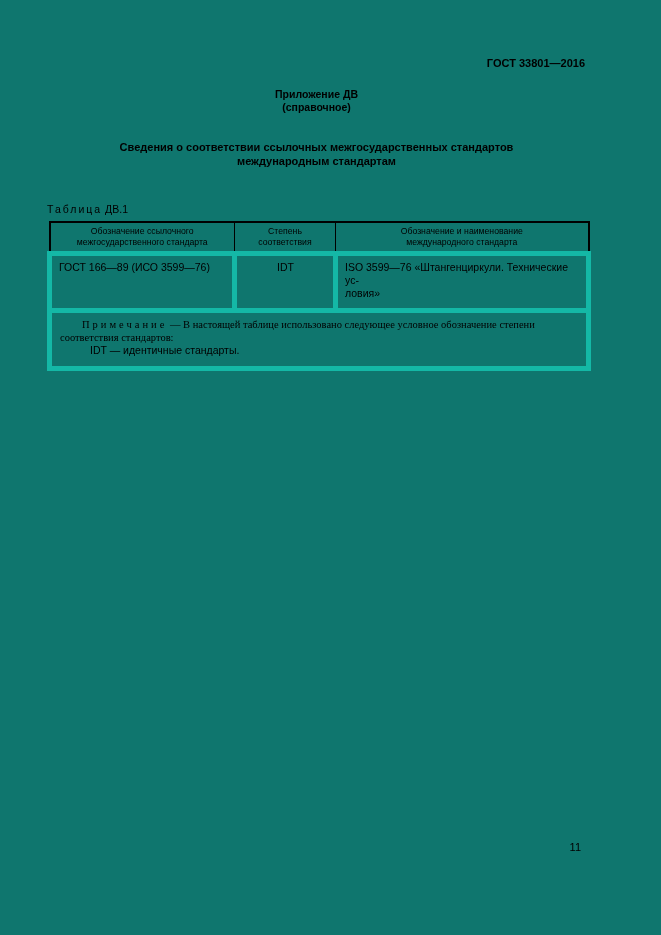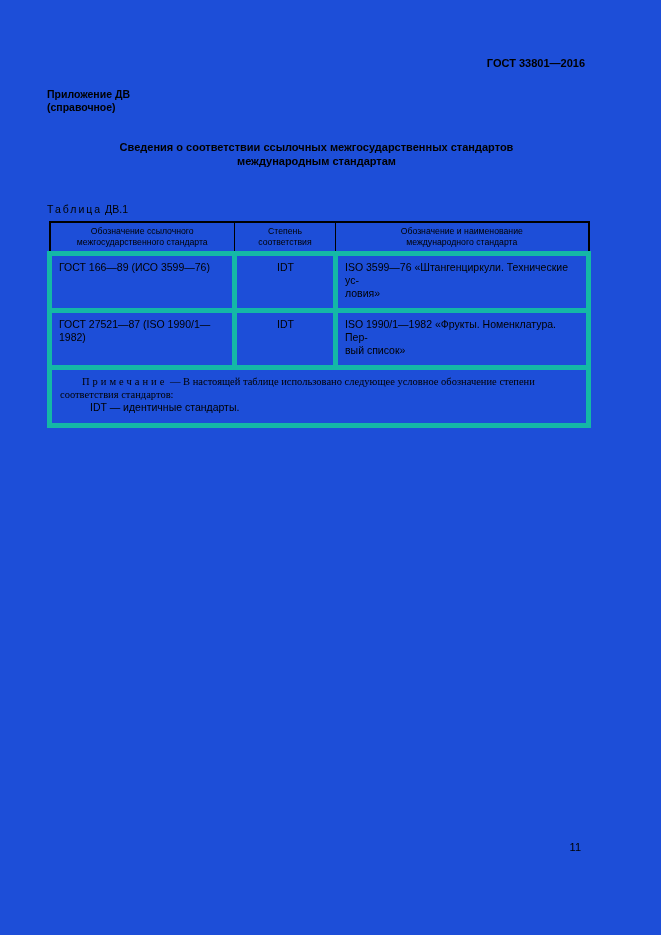--- a/index.html
+++ b/index.html
@@ -3,36 +3,36 @@
 <meta charset="utf-8">
 <style>
   * { margin: 0; padding: 0; box-sizing: border-box; }
   html, body { width: 661px; height: 935px; }
   body {
     background: #ffffff;
     font-family: "Liberation Sans", sans-serif;
     color: #000000;
     position: relative;
   }
-  .page { position: absolute; inset: 0; width: 661px; height: 935px; background: #1d4ed8; }
+  .page { position: absolute; inset: 0; width: 661px; height: 935px; background: #0f766e; }
 
   .doc-number {
     position: absolute;
     top: 57px;
     right: 76px;
     font-size: 11px;
     font-weight: bold;
   }
 
   .appendix {
     position: absolute;
     top: 88px;
     left: 47px;
     width: 539px;
-    text-align: left;
+    text-align: center;
     font-size: 10.5px;
     font-weight: bold;
     line-height: 13px;
   }
 
   .doc-heading {
     position: absolute;
     top: 140px;
     left: 47px;
     width: 539px;
@@ -140,26 +140,20 @@
       </tr>
     </thead>
     <tbody>
       <tr>
         <td>ГОСТ 166—89 (ИСО 3599—76)</td>
         <td class="cell-degree">IDT</td>
         <td class="cell-intl">ISO 3599—76 «Штангенциркули. Технические ус-
 ловия»</td>
       </tr>
       <tr>
-        <td>ГОСТ 27521—87 (ISO 1990/1—1982)</td>
-        <td class="cell-degree">IDT</td>
-        <td class="cell-intl">ISO 1990/1—1982 «Фрукты. Номенклатура. Пер-
-вый список»</td>
-      </tr>
-      <tr>
         <td class="note-cell" colspan="3">
           <div class="note-p">
             <span class="note-label">Примечание</span><span> — В настоящей таблице использовано следующее условное обозначение степени соответствия стандартов:</span>
           </div>
           <div class="note-line2">IDT — идентичные стандарты.</div>
         </td>
       </tr>
     </tbody>
   </table>
 

